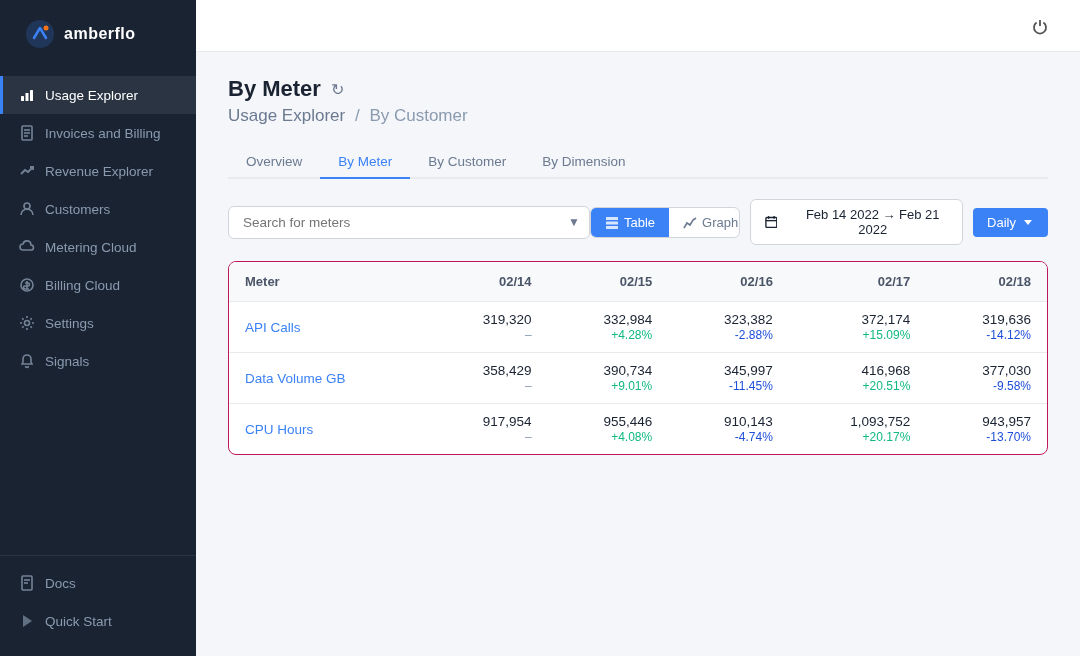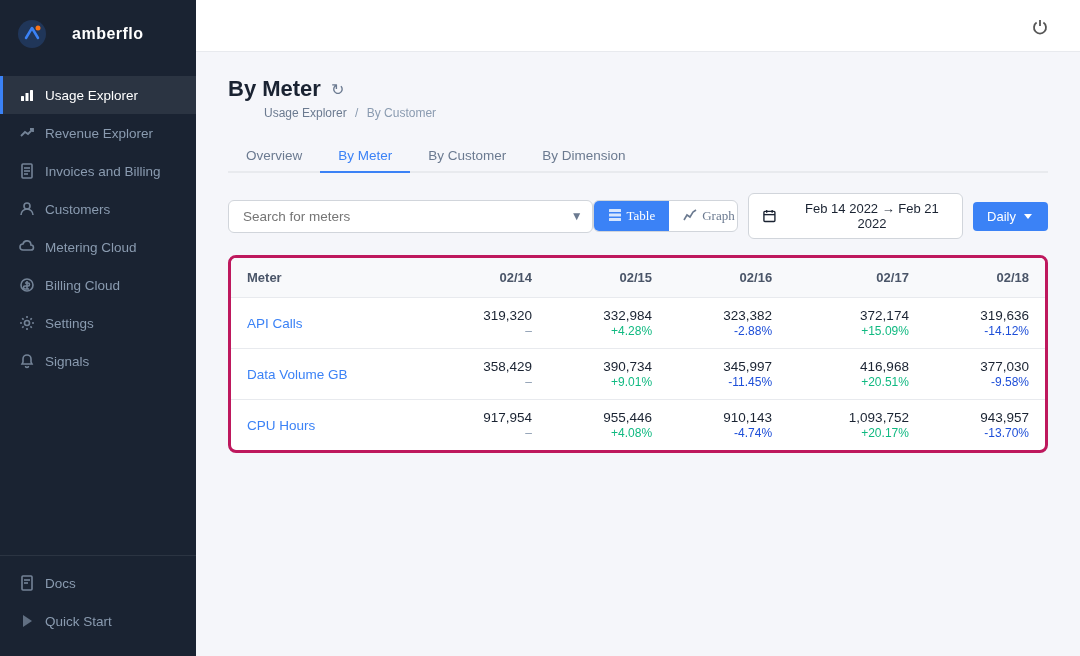--- a/index.html
+++ b/index.html
@@ -12,21 +12,22 @@
       background: #1a2332;
       display: flex;
       flex-direction: column;
       height: 100%;
       color: #fff;
     }
     .sidebar-logo {
       padding: 18px 16px;
       display: flex;
       align-items: center;
-      gap: 24px;
+      gap: 8px;
+      margin-left: 8px;
     }
     .logo-icon {
       width: 32px;
       height: 32px;
     }
     .logo-text {
       color: #fff;
       font-size: 16px;
       font-weight: 600;
       letter-spacing: 0.5px;
@@ -103,24 +104,23 @@
       font-size: 22px;
       font-weight: 600;
       color: #1a2332;
     }
     .refresh-icon {
       color: #6b7a90;
       cursor: pointer;
       font-size: 16px;
     }
     .breadcrumb {
-      font-size: 12px;
+      font-size: 17px;
       color: #8a9bb0;
       margin-bottom: 20px;
-      margin-left: 36px;
     }
     .breadcrumb a { color: #6b7a90; text-decoration: none; }
     .breadcrumb-sep { margin: 0 5px; }
 
     
     .tabs {
       display: flex;
       border-bottom: 2px solid #e8eaee;
       margin-bottom: 20px;
     }
@@ -179,26 +179,25 @@
       border: 1px solid #d1d5db;
       border-radius: 6px;
       overflow: hidden;
       background: #fff;
     }
     .view-btn {
       padding: 7px 14px;
       font-size: 13px;
       cursor: pointer;
       display: flex;
-      align-items: flex-start;
+      align-items: flex-end;
       gap: 5px;
       color: #6b7a90;
       border: none;
       background: transparent;
-      font-family: Liberation Serif, serif;
     }
     .view-btn.active {
       background: #3b82f6;
       color: #fff;
     }
 
     .date-range-btn {
       display: flex;
       align-items: center;
       gap: 20px;
@@ -221,21 +220,21 @@
       border-radius: 4px;
       font-size: 13px;
       color: #fff;
       cursor: pointer;
     }
 
     
     .table-container {
       background: #fff;
       border-radius: 8px;
-      border: 3px solid #be185d;
+      border: 1px solid #be185d;
       overflow: hidden;
     }
     table {
       width: 100%;
       border-collapse: collapse;
       font-size: 13.5px;
     }
     thead tr {
       background: #f8f9fb;
       border-bottom: 1px solid #e8eaee;
@@ -297,35 +296,35 @@
     <div class="sidebar-item active">
       <svg class="icon" viewBox="0 0 16 16" fill="currentColor">
         <rect x="2" y="9" width="3" height="5" rx="0.5"></rect>
         <rect x="6.5" y="6" width="3" height="8" rx="0.5"></rect>
         <rect x="11" y="3" width="3" height="11" rx="0.5"></rect>
       </svg>
       <span>Usage Explorer</span>
     </div>
 
     <div class="sidebar-item">
-      <svg class="icon" viewBox="0 0 16 16" fill="none" stroke="currentColor" stroke-width="1.8">
-        <polyline points="2,11 6,7 9,9 14,4"></polyline>
-        <polyline points="11,4 14,4 14,7"></polyline>
-      </svg>
-      <span>Revenue Explorer</span>
-    </div>
-
-    <div class="sidebar-item">
       <svg class="icon" viewBox="0 0 16 16" fill="none" stroke="currentColor" stroke-width="1.6">
         <rect x="3" y="1" width="10" height="14" rx="1"></rect>
         <line x1="5" y1="5" x2="11" y2="5"></line>
         <line x1="5" y1="8" x2="11" y2="8"></line>
         <line x1="5" y1="11" x2="9" y2="11"></line>
       </svg>
       <span>Invoices and Billing</span>
+    </div>
+
+    <div class="sidebar-item">
+      <svg class="icon" viewBox="0 0 16 16" fill="none" stroke="currentColor" stroke-width="1.8">
+        <polyline points="2,11 6,7 9,9 14,4"></polyline>
+        <polyline points="11,4 14,4 14,7"></polyline>
+      </svg>
+      <span>Revenue Explorer</span>
     </div>
 
     <div class="sidebar-item">
       <svg class="icon" viewBox="0 0 16 16" fill="none" stroke="currentColor" stroke-width="1.6">
         <circle cx="8" cy="5" r="3"></circle>
         <path d="M2 14c0-3.3 2.7-6 6-6s6 2.7 6 6"></path>
       </svg>
       <span>Customers</span>
     </div>
 

